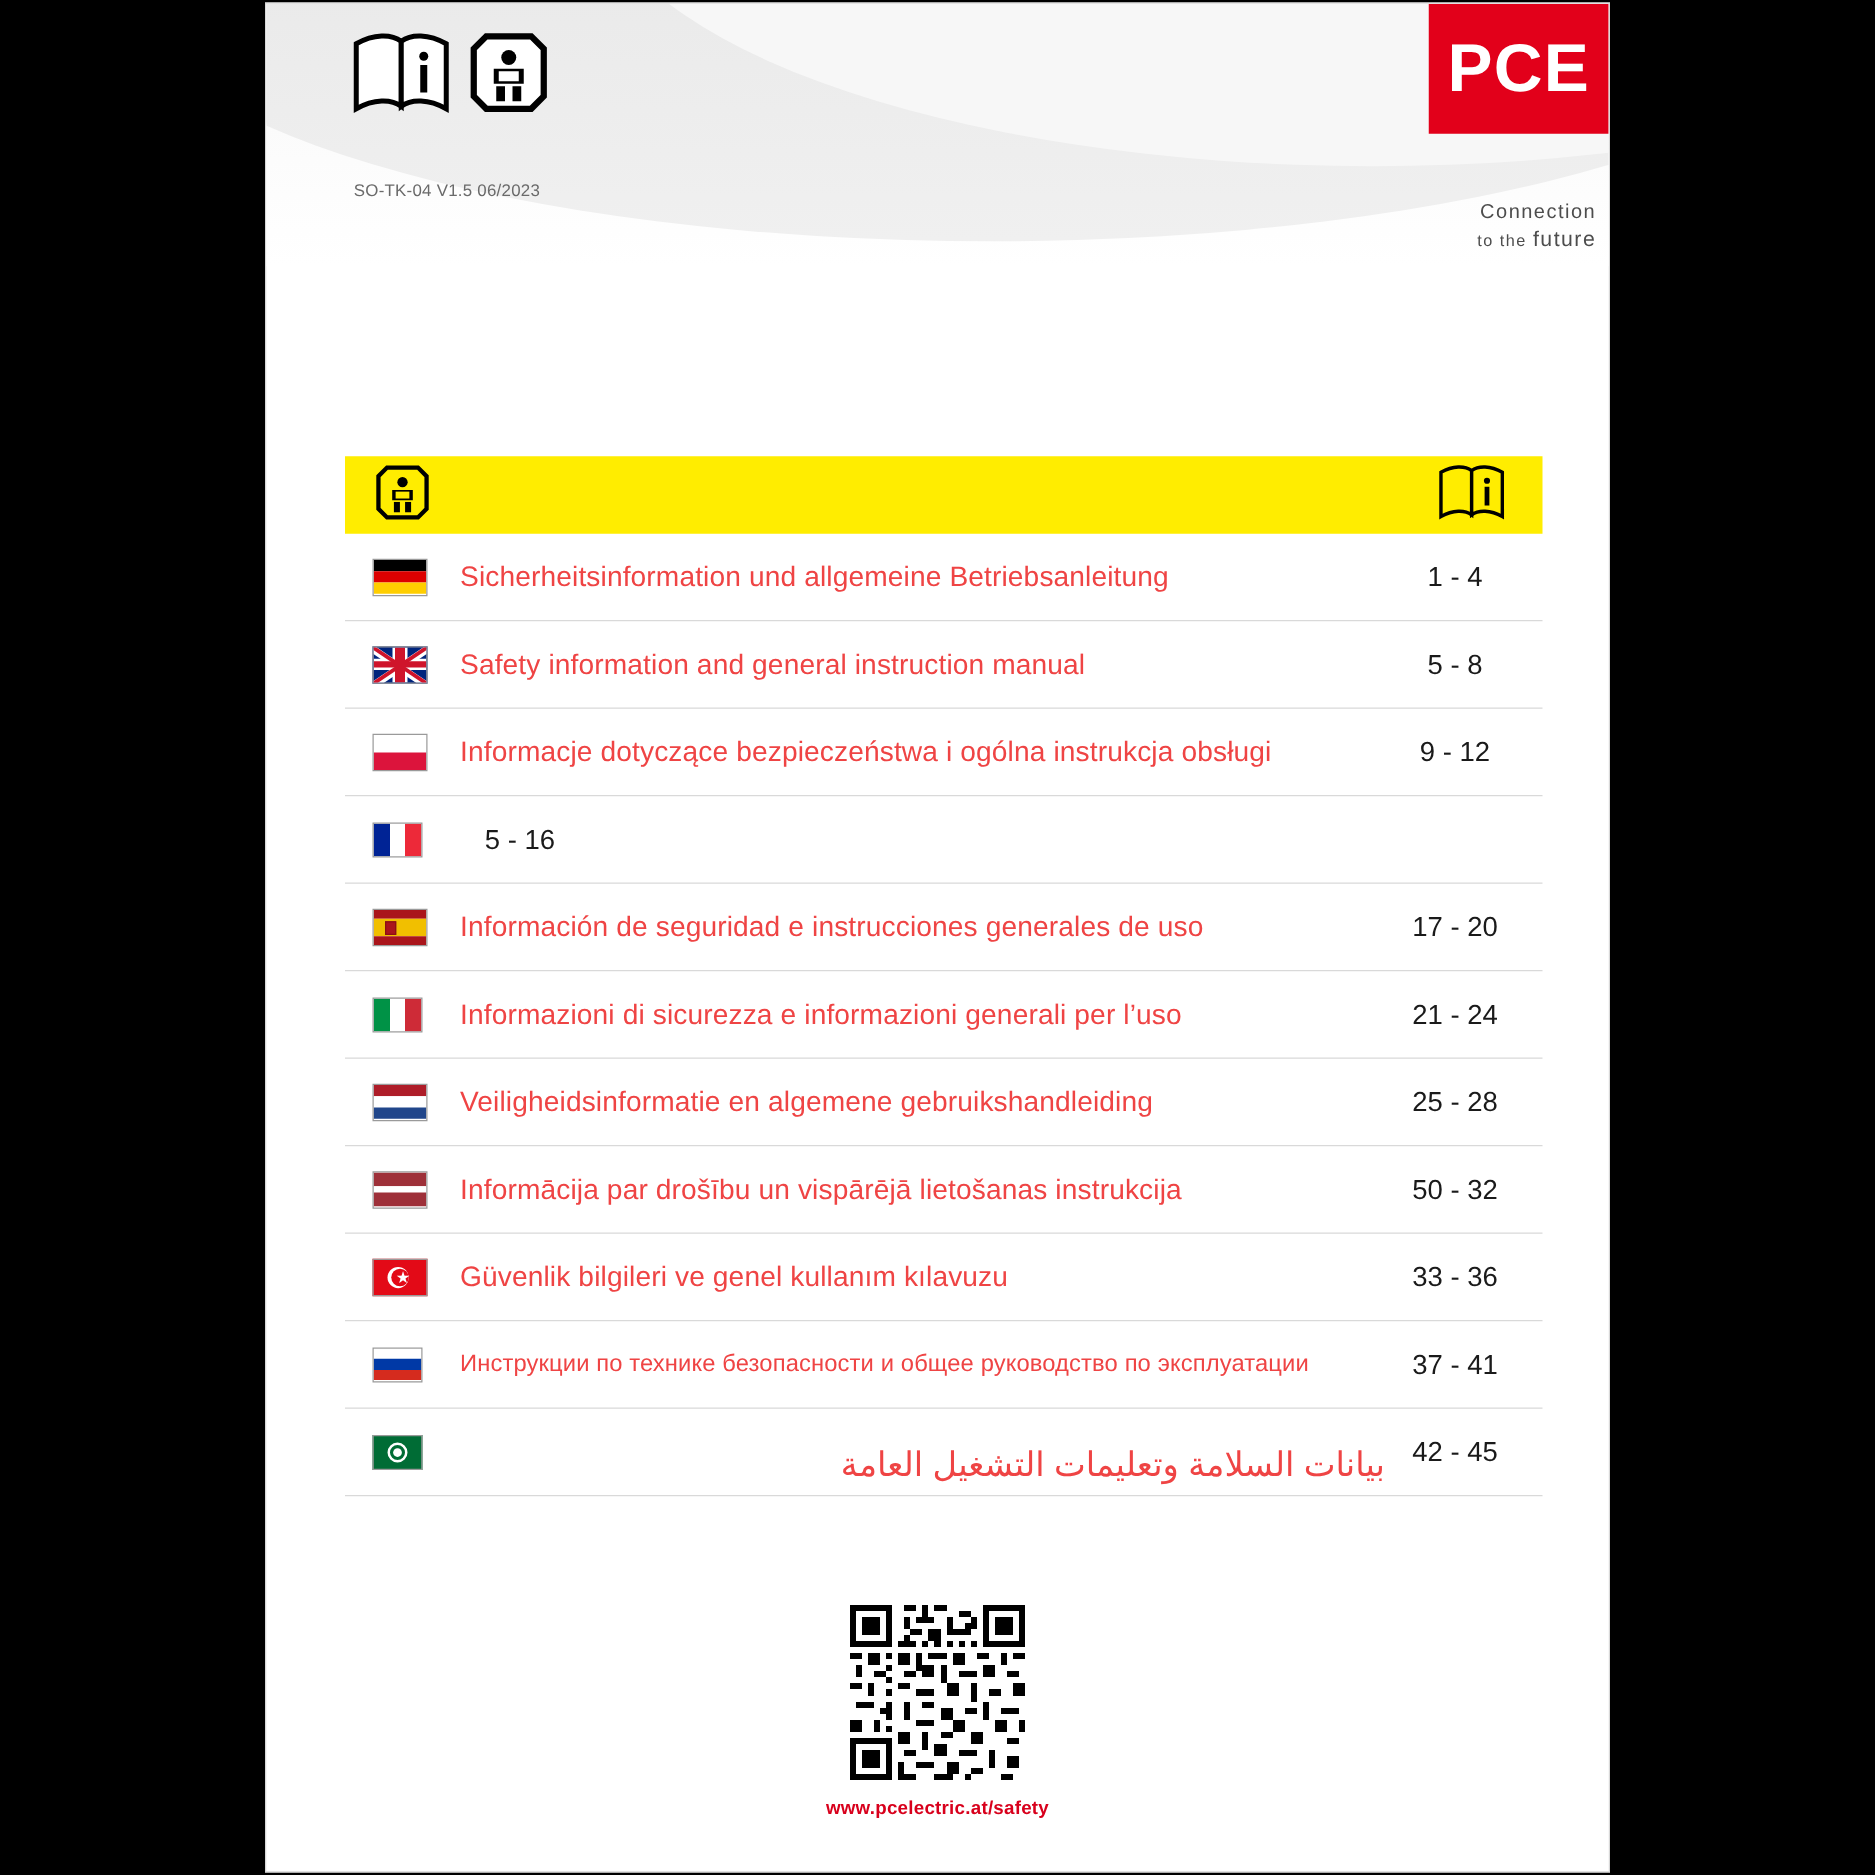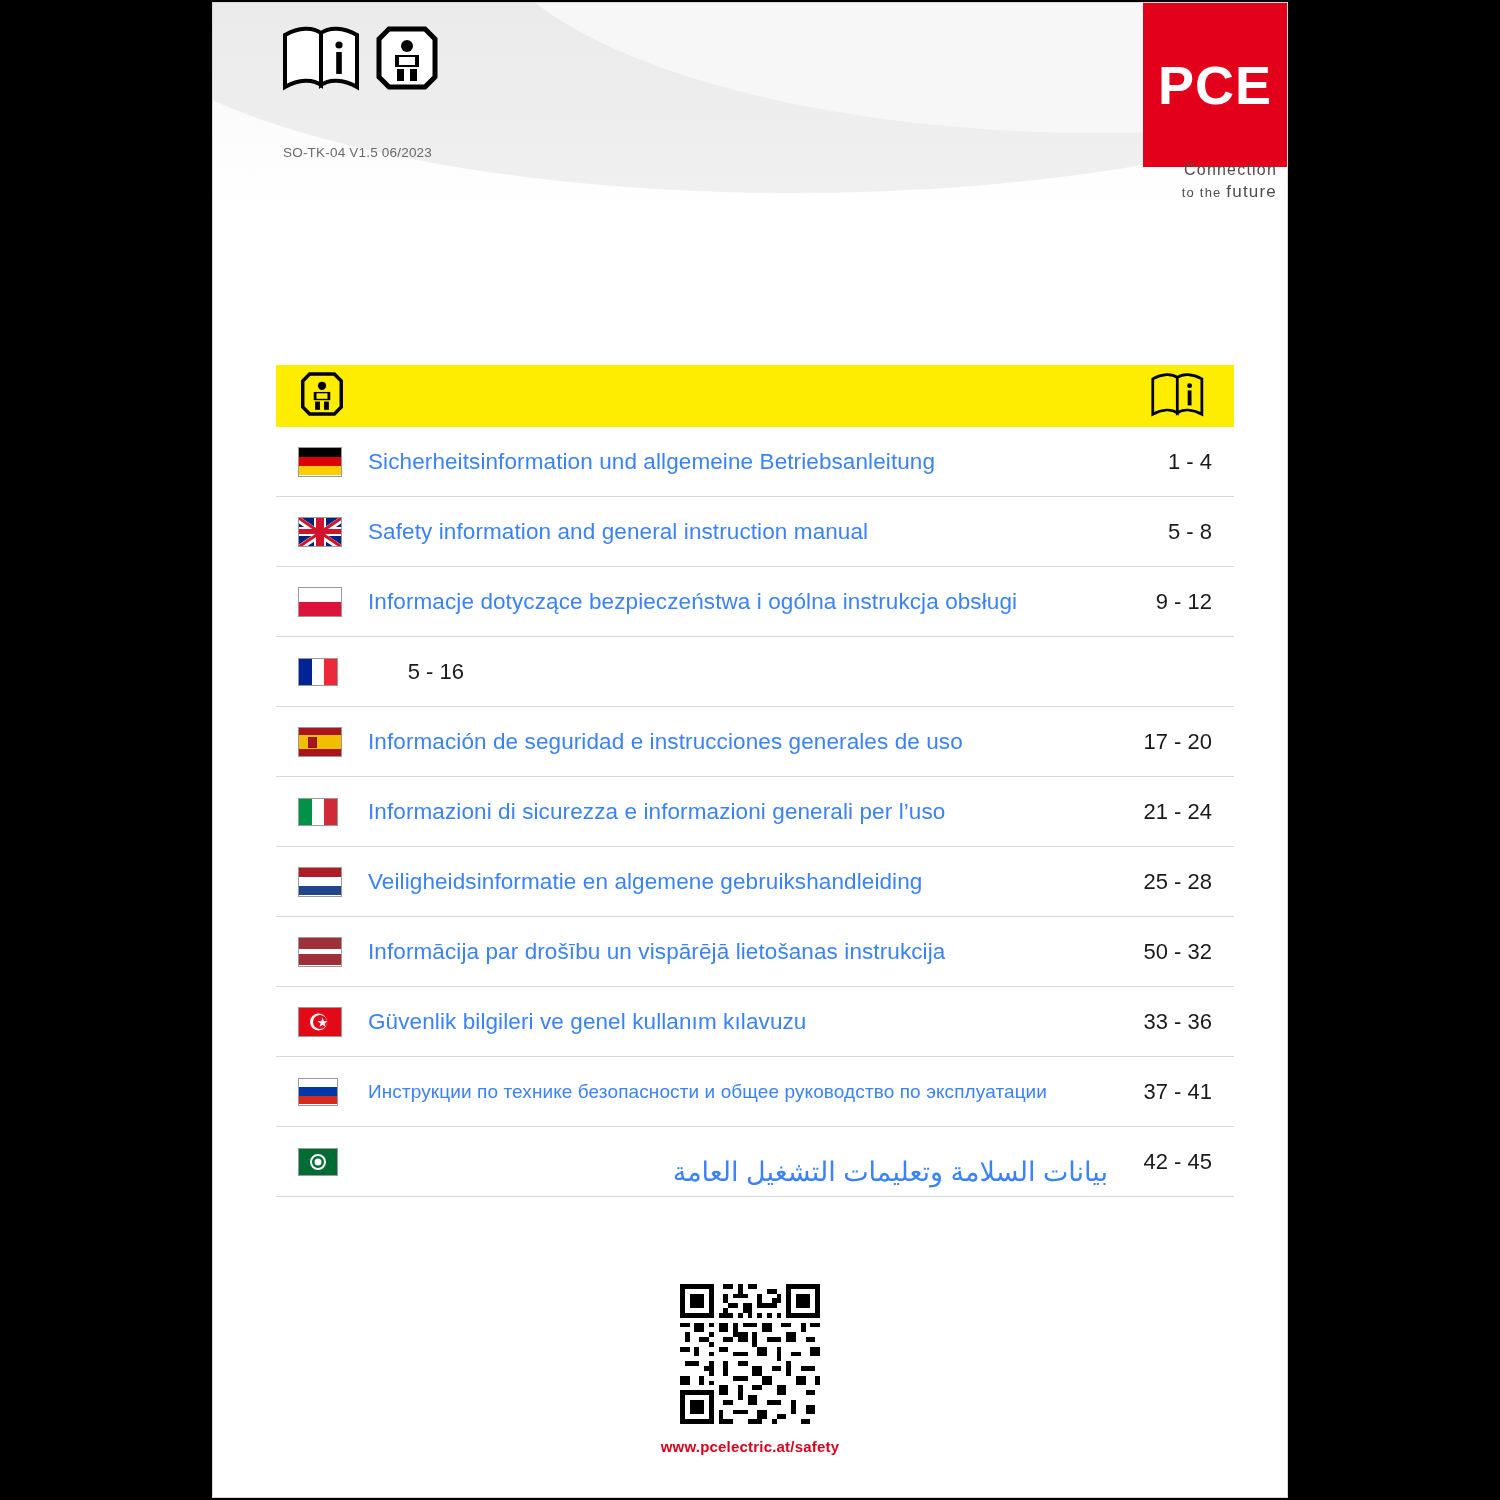--- a/index.html
+++ b/index.html
@@ -80,21 +80,21 @@
     font-size: 13.5px;
     color: #6a6a6a;
     letter-spacing: .2px;
   }
 
   .pce-logo {
     position: absolute;
     right: 0;
     top: 0;
     width: 144px;
-    height: 164px;
+    height: 104px;
     background: #e2001a;
     display: flex;
     align-items: center;
     justify-content: center;
   }
   .pce-logo span {
     color: #fff;
     font-size: 54px;
     font-weight: bold;
     letter-spacing: 1px;
@@ -151,35 +151,35 @@
     border: 1px solid #9a9a9a;
     box-sizing: border-box;
     position: relative;
     overflow: hidden;
     display: block;
   }
   .flag.small { width: 40px; height: 28px; }
   .title-cell {
     flex: 1;
     font-size: 22.5px;
-    color: #3b82f6;
+    color: #ef4444;
     letter-spacing: .1px;
     white-space: nowrap;
   }
   .title-cell.compact { font-size: 19px; }
   .title-cell.rtl {
     direction: rtl;
     text-align: right;
     font-size: 27px;
     padding-right: 8px;
     margin-top: 21px;
   }
   .pages-cell {
     width: 118px;
-    text-align: right;
+    text-align: center;
     padding-right: 22px;
     font-size: 22px;
     color: #1a1a1a;
     box-sizing: border-box;
   }
 
   
   .f-de i { display:block; height:33.33%; }
   .f-de i:nth-child(1){background:#000;}
   .f-de i:nth-child(2){background:#dd0000;}

